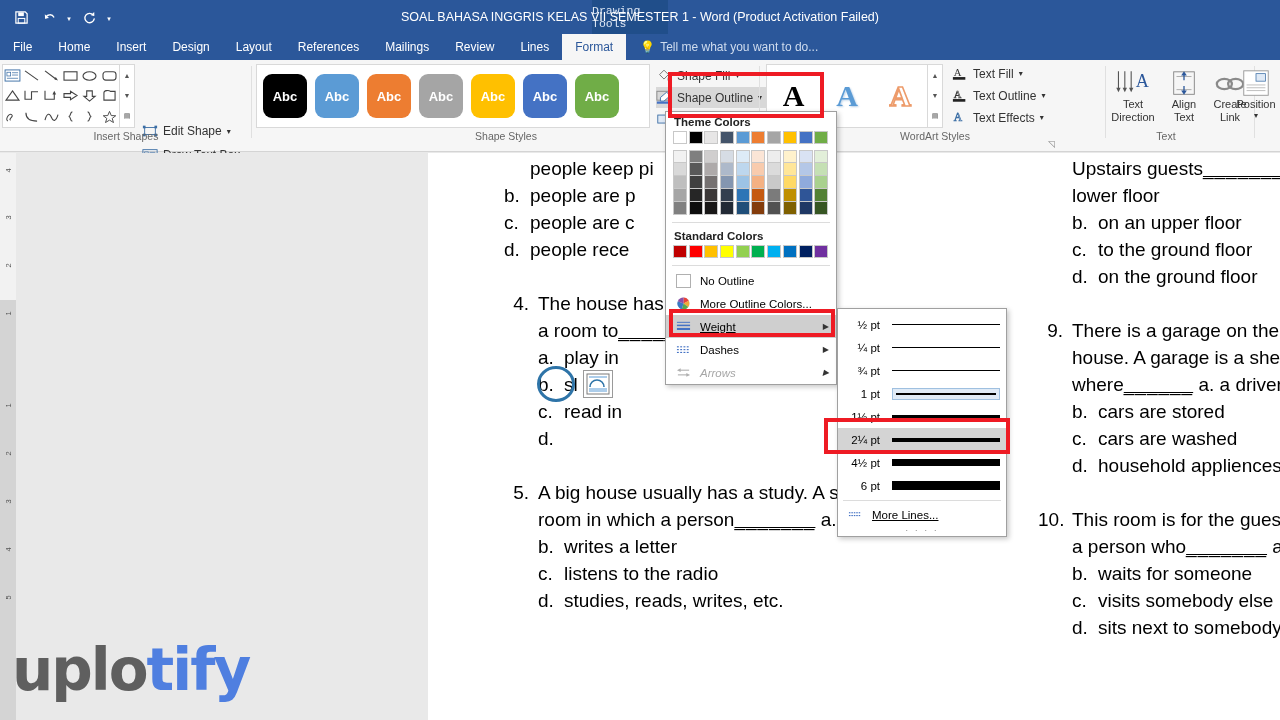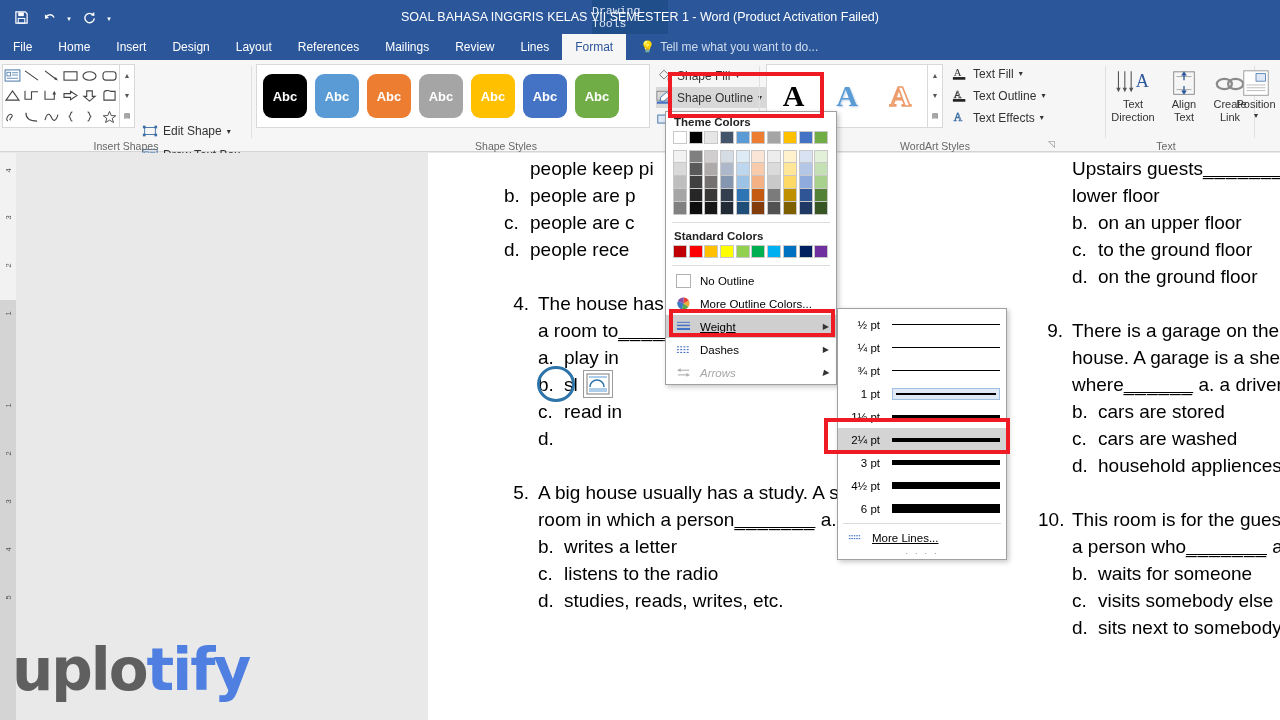--- a/index.html
+++ b/index.html
@@ -52,21 +52,21 @@
   }
   .bulb { font-size: 12px; color:#cfdcee; }
 
   
   .ribbon {
     position: absolute; top: 60px; left: 0; width: 1280px; height: 92px;
     background: #f6f6f6; border-bottom: 1px solid #d4d4d4;
   }
   .group { position: absolute; top: 0; height: 92px; }
   .group-label {
-    position: absolute; bottom: 0; width: 100%; text-align: center;
+    position: absolute; bottom: 10px; width: 100%; text-align: center;
     font-size: 10.5px; color: #666;
   }
   .group-sep {
     position: absolute; top: 6px; width: 1px; height: 72px; background: #e0e0e0;
   }
 
   
   .shape-gallery {
     position: absolute; top: 4px; left: 2px;
     width: 118px; height: 64px; border: 1px solid #d9d9d9; background:#fff;
@@ -994,26 +994,20 @@
           <span class="w-line" style="height:3px;"></span>
         </span>
     </div>
     <div class="w-row sel">
       <span class="w-label">2¼ pt</span>
       <span class="w-line-wrap">
           <span class="w-line" style="height:4px;"></span>
         </span>
     </div>
     <div class="w-row">
-      <span class="w-label">3 pt</span>
-      <span class="w-line-wrap">
-          <span class="w-line" style="height:5px;"></span>
-        </span>
-    </div>
-    <div class="w-row">
       <span class="w-label">4½ pt</span>
       <span class="w-line-wrap">
           <span class="w-line" style="height:7px;"></span>
         </span>
     </div>
     <div class="w-row">
       <span class="w-label">6 pt</span>
       <span class="w-line-wrap">
           <span class="w-line" style="height:9px;"></span>
         </span>

